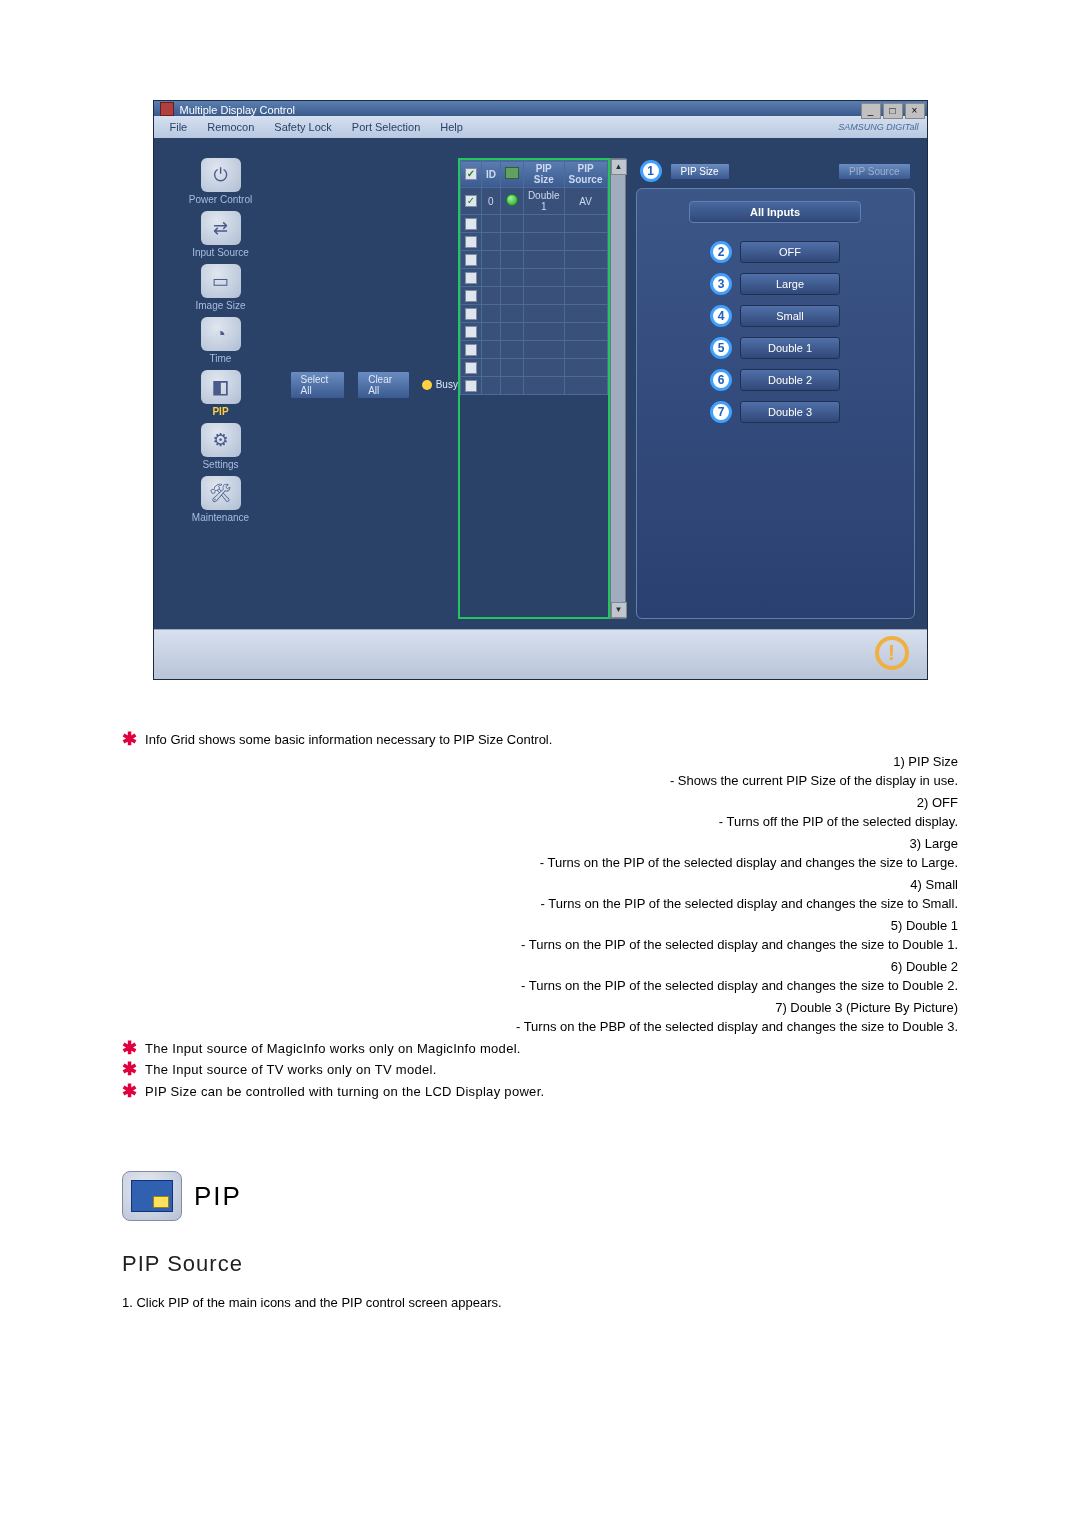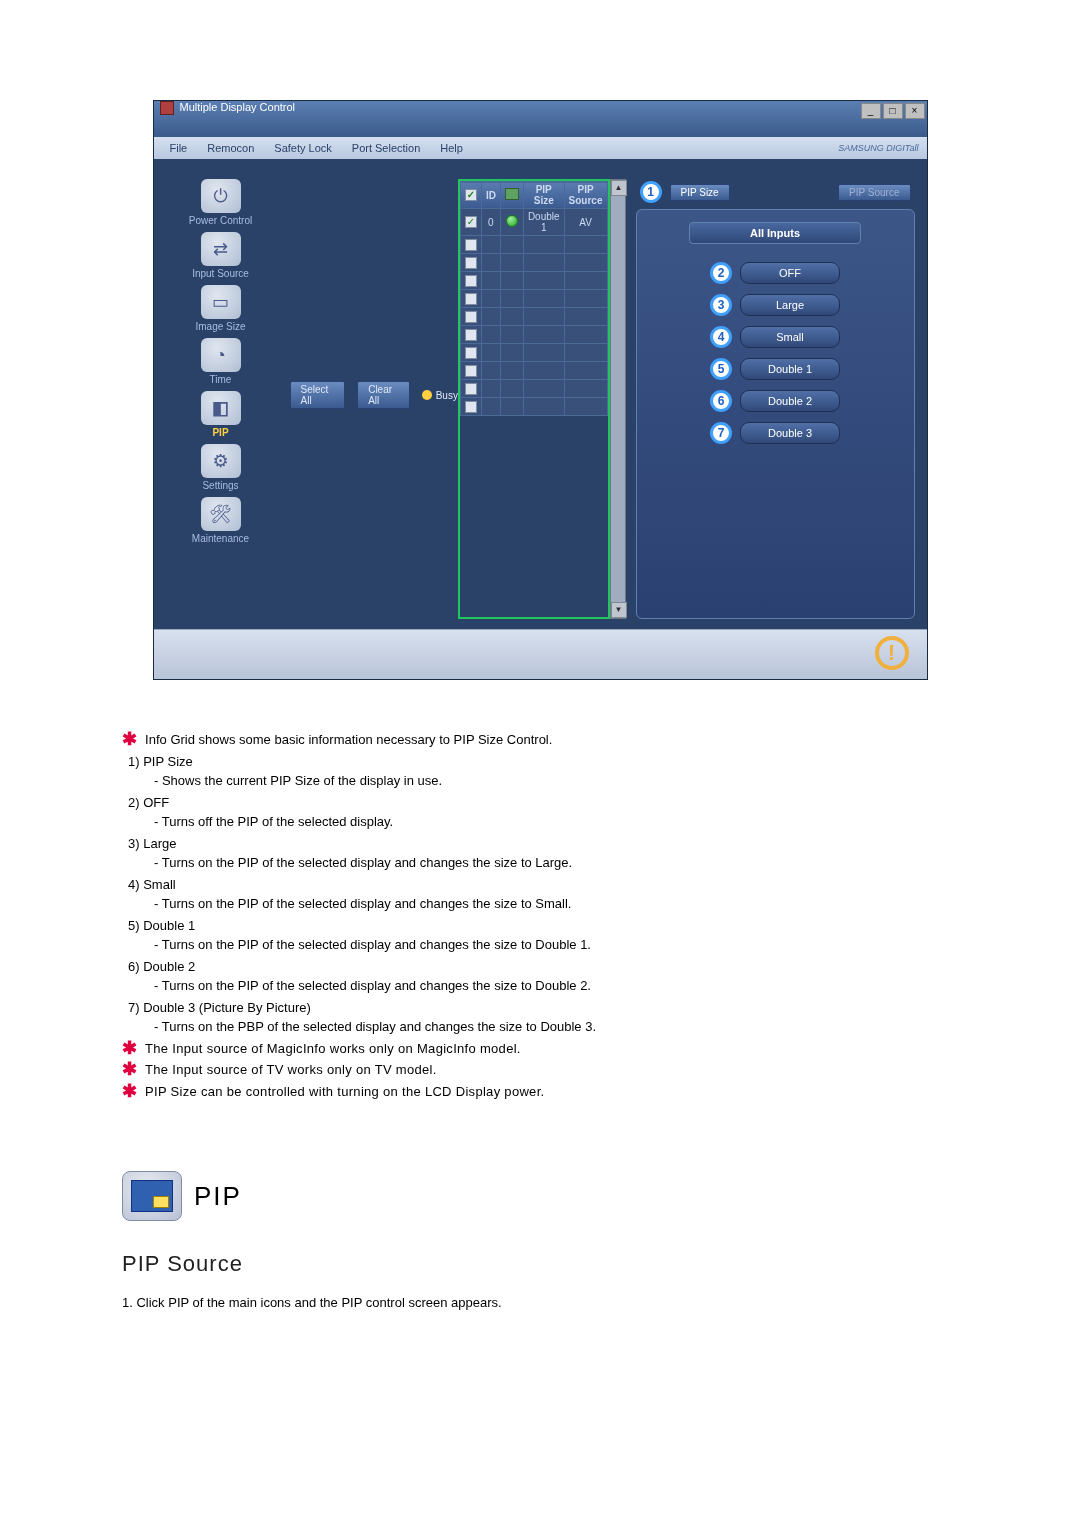--- a/index.html
+++ b/index.html
@@ -16,26 +16,26 @@
     width: 775px;
     height: 580px;
     background: #2a4168;
     border: 1px solid #1a2a40;
     margin: 0 auto 50px auto;
     position: relative;
     display: flex;
     flex-direction: column;
   }
   .titlebar {
-    height: 36px;
+    height: 15px;
     background: linear-gradient(#5b7fb3,#3a5a8a);
     color: #fff;
     font-size: 11px;
     display: flex;
-    align-items: flex-start;
+    align-items: flex-end;
     padding-left: 6px;
     position: relative;
   }
   .titlebar .wndicon {
     width: 14px; height: 14px;
     margin-right: 6px;
     background: #b04040;
     border: 1px solid #602020;
   }
   .wincontrols {
@@ -249,21 +249,21 @@
     gap: 8px;
   }
   .sizebtn {
     width: 100px;
     text-align: center;
     background: linear-gradient(#5070a8,#304878);
     color: #fff;
     font-size: 11px;
     padding: 4px 0;
     border: 1px solid #203050;
-    border-radius: 9px;
+    border-radius: 3px;
   }
   .footerbar {
     height: 50px;
     background: linear-gradient(#d8e0ee, #b8c4d8);
     border-top: 1px solid #98a8c0;
     position: relative;
   }
   .exclaim {
     position: absolute;
     right: 18px; top: 6px;
@@ -303,21 +303,21 @@
     gap: 8px;
     margin-top: 2px;
   }
   .star {
     color: #e00040;
     font-size: 18px;
     font-weight: bold;
     line-height: 18px;
     flex-shrink: 0;
   }
-  .numlist .item { margin-top: 2px; }
+  .numlist .item { margin-top: 2px; text-align: right; }
   .numlist .item .label { }
   .numlist .item .desc { padding-left: 26px; }
   .numlist { padding-left: 6px; }
   .strong-note { letter-spacing: 0.3px; }
 
   .pip-section {
     margin: 70px 22px 0 22px;
   }
   .pip-header {
     display: flex;

